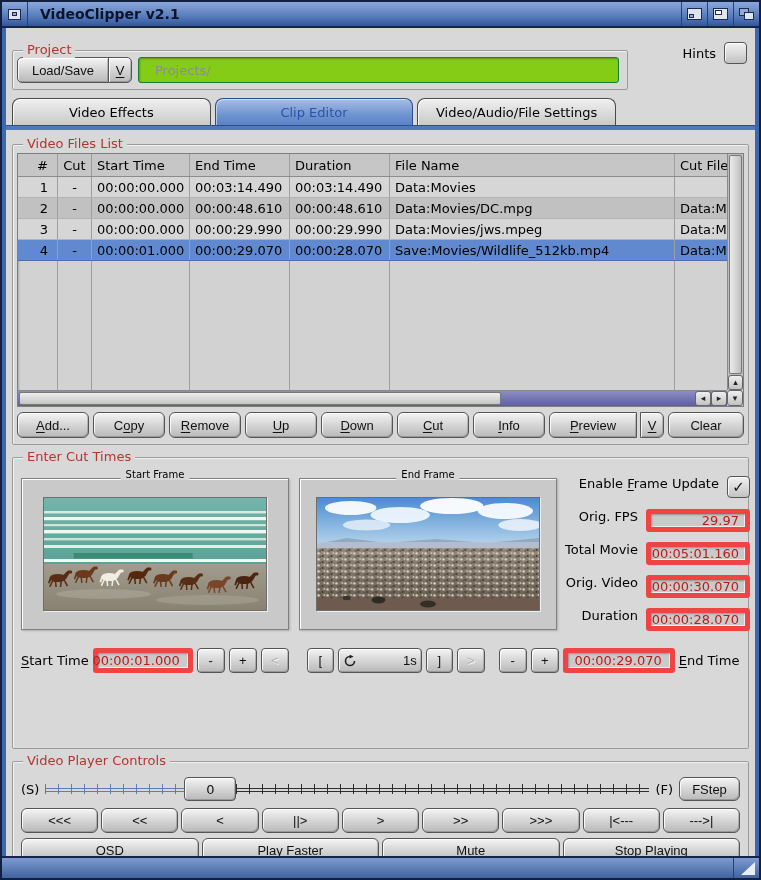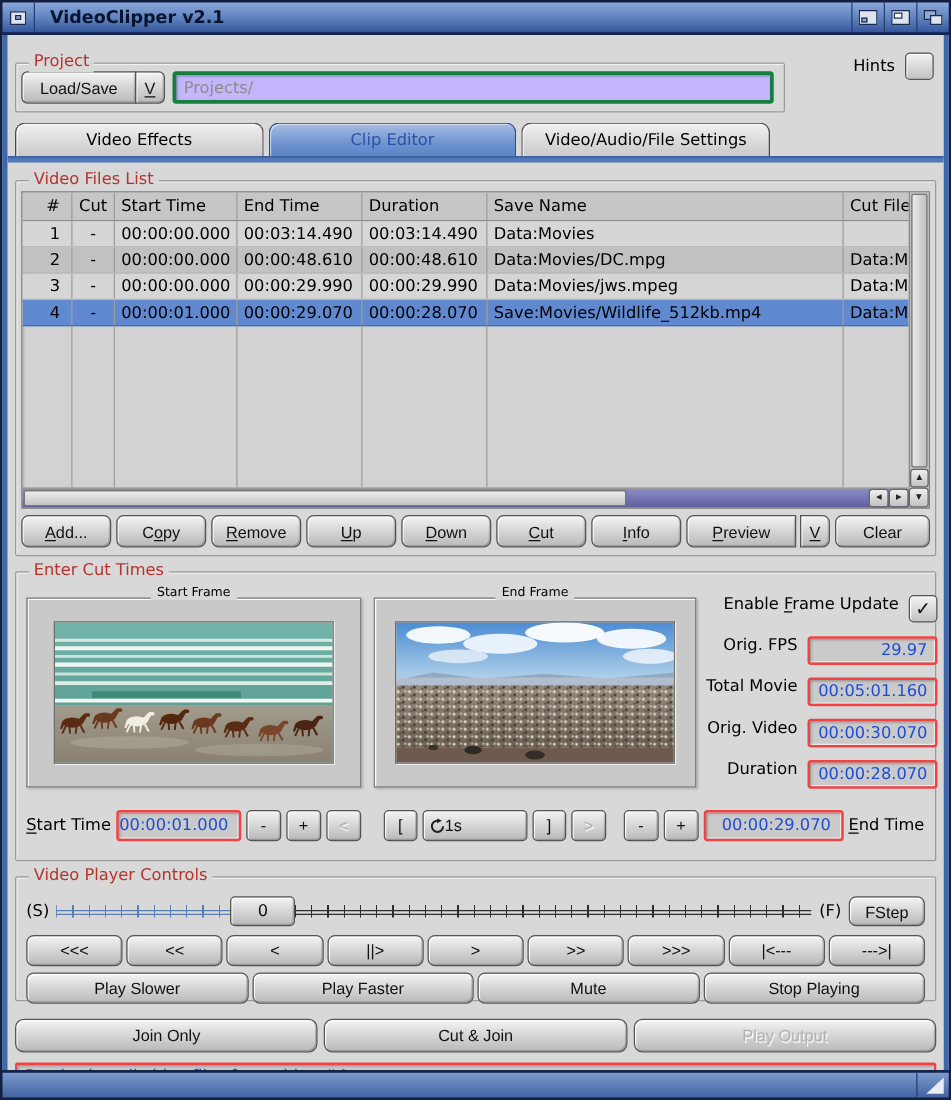--- a/index.html
+++ b/index.html
@@ -28,28 +28,28 @@
 
   
   .group{position:relative;border:1px solid #9b9b9b;border-radius:2px;box-shadow:inset 1px 1px 0 rgba(255,255,255,.65)}
   .group-label{position:absolute;top:-9px;left:10px;background:#d8d8d8;padding:0 4px;color:#b5342e;font-size:13px;line-height:16px}
 
   
   .btn{display:flex;align-items:center;justify-content:center;background:linear-gradient(#f4f4f4,#d8d8d8 45%,#b9b9b9);border:1px solid #555;border-radius:6px;box-shadow:inset 1px 1px 0 rgba(255,255,255,.85),inset -1px -1px 0 rgba(0,0,0,.18);font-size:13px;color:#111;white-space:nowrap;cursor:default}
   .btn.small{border-radius:4px}
   .btn.ghosted{color:#b2b2b2;text-shadow:1px 1px 0 rgba(255,255,255,.8)}
   .accel{text-decoration:underline;text-underline-offset:2px}
-  .field{background:#cacaca;border:2px solid #ef4444;border-radius:3px;box-shadow:inset 1px 1px 2px rgba(0,0,0,.28),inset -1px -1px 0 rgba(255,255,255,.7);display:flex;align-items:center;font-size:13px;color:#1d4ed8}
+  .field{background:#cacaca;border:5px solid #ef4444;border-radius:3px;box-shadow:inset 1px 1px 2px rgba(0,0,0,.28),inset -1px -1px 0 rgba(255,255,255,.7);display:flex;align-items:center;font-size:13px;color:#b91c1c}
   .checkbox{width:23px;height:22px;background:linear-gradient(#f2f2f2,#c2c2c2);border:1px solid #555;border-radius:4px;box-shadow:inset 1px 1px 0 rgba(255,255,255,.85);display:flex;align-items:center;justify-content:center;font-size:15px;font-weight:bold;color:#111}
 
   
   .project-group{margin-top:22px;width:616px;height:40px;padding:6px 8px 0 4px;display:flex;align-items:flex-start;gap:0}
   .loadsave-btn{width:92px;height:26px;border-radius:5px 0 0 5px}
   .popup-btn{width:24px;height:26px;border-radius:0 5px 5px 0;margin-left:-1px}
-  .path-input{flex:1;height:26px;margin-left:6px;background:#c4b5fd;border:3px solid #15803d;border-radius:3px;box-shadow:inset 1px 1px 2px rgba(0,0,0,.28);padding:0 6px;font-size:13px;font-family:"DejaVu Sans",sans-serif;color:#333;outline:none}
+  .path-input{flex:1;height:26px;margin-left:6px;background:#84cc16;border:1px solid #15803d;border-radius:3px;box-shadow:inset 1px 1px 2px rgba(0,0,0,.28);padding:0 16px;font-size:13px;font-family:"DejaVu Sans",sans-serif;color:#333;outline:none}
   .path-input::placeholder{color:#8d8d8d}
   .hints-box{position:absolute;top:14px;right:8px;display:flex;align-items:center;gap:8px}
   .hints-box .label{font-size:13px}
 
   
   .tabs{display:flex;gap:4px;height:27px;margin-top:8px;width:604px}
   .tab{flex:1;border:1px solid #4a4a4a;border-bottom:none;border-radius:8px 8px 0 0;display:flex;align-items:center;justify-content:center;font-size:13px;background:linear-gradient(#f0f0f0,#c9c9c9);box-shadow:inset 1px 1px 0 rgba(255,255,255,.8)}
   .tab.active{background:linear-gradient(#a8bde4,#6e94d0 60%,#5b82c4);color:#2d52a8;border-color:#2d4d8f;box-shadow:inset 1px 1px 0 rgba(255,255,255,.5)}
   .tabstrip{height:5px;background:#4f79b8;border-top:1px solid #2d4d8f;margin:0 -6px}
 
@@ -81,40 +81,40 @@
   .hscroll .sbtn{width:16px;height:auto}
   .corner .sbtn{height:100%}
   .list-btns{display:flex;gap:4px;margin-top:5px;height:26px}
   .list-btns .rep{display:contents}
   .list-btns .btn{flex:1}
   .list-btns .preview-btn{flex:none;width:88px;border-radius:6px 0 0 6px}
   .list-btns .preview-popup{flex:none;width:24px;border-radius:0 6px 6px 0;margin-left:-1px}
   .list-btns .clear-btn{flex:none;width:76px}
 
   
-  .cut-group{margin-top:12px;padding:4px 8px 8px;height:232px}
+  .cut-group{margin-top:12px;padding:4px 8px 8px;height:292px}
   .cut-cols{display:flex;gap:8px}
   .frames-row{display:flex;gap:10px;margin-top:16px}
   .frame-box{position:relative;width:268px;height:152px;background:#c9c9c9;border:1px solid #808080;box-shadow:inset 1px 1px 0 #fff,1px 1px 2px rgba(0,0,0,.2);display:flex;align-items:center;justify-content:center}
   .frame-box.right{width:258px}
   .frame-label{position:absolute;top:-10px;left:50%;transform:translateX(-50%);background:#d8d8d8;padding:0 5px;font-size:10px;white-space:nowrap}
   .photo{width:224px;height:114px;border:1px solid #6e6e6e;box-shadow:1px 1px 0 rgba(255,255,255,.7);font-size:0}
   .info-col{flex:1;display:flex;flex-direction:column;align-items:flex-end;gap:10px;margin-top:14px}
   .info-row{display:flex;align-items:flex-start;gap:8px;height:23px}
   .info-row .label{font-size:13px;white-space:nowrap}
   .info-field{width:104px;height:23px;justify-content:flex-end;padding-right:6px}
   .time-row{display:flex;align-items:center;gap:4px;margin-top:16px;height:27px}
   .time-row .label{font-size:13px;white-space:nowrap}
   .time-field{height:25px;justify-content:flex-end;padding-right:8px}
   .tf-start{width:100px}
   .tf-end{width:112px}
   .tbtn{width:28px;height:25px;flex:none}
   .tbtn.brk{width:27px}
   .cycle-btn{width:84px;height:25px;flex:none;justify-content:flex-start;padding-left:5px}
-  .cycle-btn .cap{flex:1;text-align:left;margin-right:4px}
+  .cycle-btn .cap{flex:1;text-align:right;margin-right:4px}
   .spacer12{width:10px;flex:none}
   .spacer8{width:6px;flex:none}
 
   
   .player-group{margin-top:12px;padding:4px 8px 8px;height:100px}
   .slider-row{display:flex;align-items:center;gap:6px;margin-top:10px;height:26px}
   .slider-row .label{font-size:13px}
   .slider{flex:1;position:relative;height:18px}
   .seg{position:absolute;top:2px;height:14px}
   .seg::before{content:"";position:absolute;left:0;right:0;top:6px;height:2px;border-top:1px solid var(--c);border-bottom:1px solid var(--c)}
@@ -198,21 +198,21 @@
       <div class="group-label">Video Files List</div>
       <div class="list-grid">
         <div class="tviewport">
           <div class="trow thead">
 
           <div class="cell">#</div>
               <div class="cell">Cut</div>
               <div class="cell">Start Time</div>
               <div class="cell">End Time</div>
               <div class="cell">Duration</div>
-              <div class="cell">Save Name</div>
+              <div class="cell">File Name</div>
               <div class="cell">Cut File Na</div>
             </div>
           <div class="tbody">
 
           <div class="trow">
               <div class="cell">1</div>
               <div class="cell">-</div>
               <div class="cell">00:00:00.000</div>
               <div class="cell">00:03:14.490</div>
               <div class="cell">00:03:14.490</div>
@@ -448,21 +448,21 @@
           <button class="btn">&lt;</button>
           <button class="btn">||&gt;</button>
           <button class="btn">&gt;</button>
           <button class="btn">&gt;&gt;</button>
           <button class="btn">&gt;&gt;&gt;</button>
           <button class="btn">|&lt;---</button>
           <button class="btn">---&gt;|</button>
         </div>
       <div class="controls">
 
-          <button class="btn">Play Slower</button>
+      <button class="btn">OSD</button>
           <button class="btn">Play Faster</button>
           <button class="btn">Mute</button>
           <button class="btn">Stop Playing</button>
         </div>
     </div>
 
     <div class="output-row">
 
         <button class="btn">Join Only</button>
         <button class="btn">Cut &amp; Join</button>

